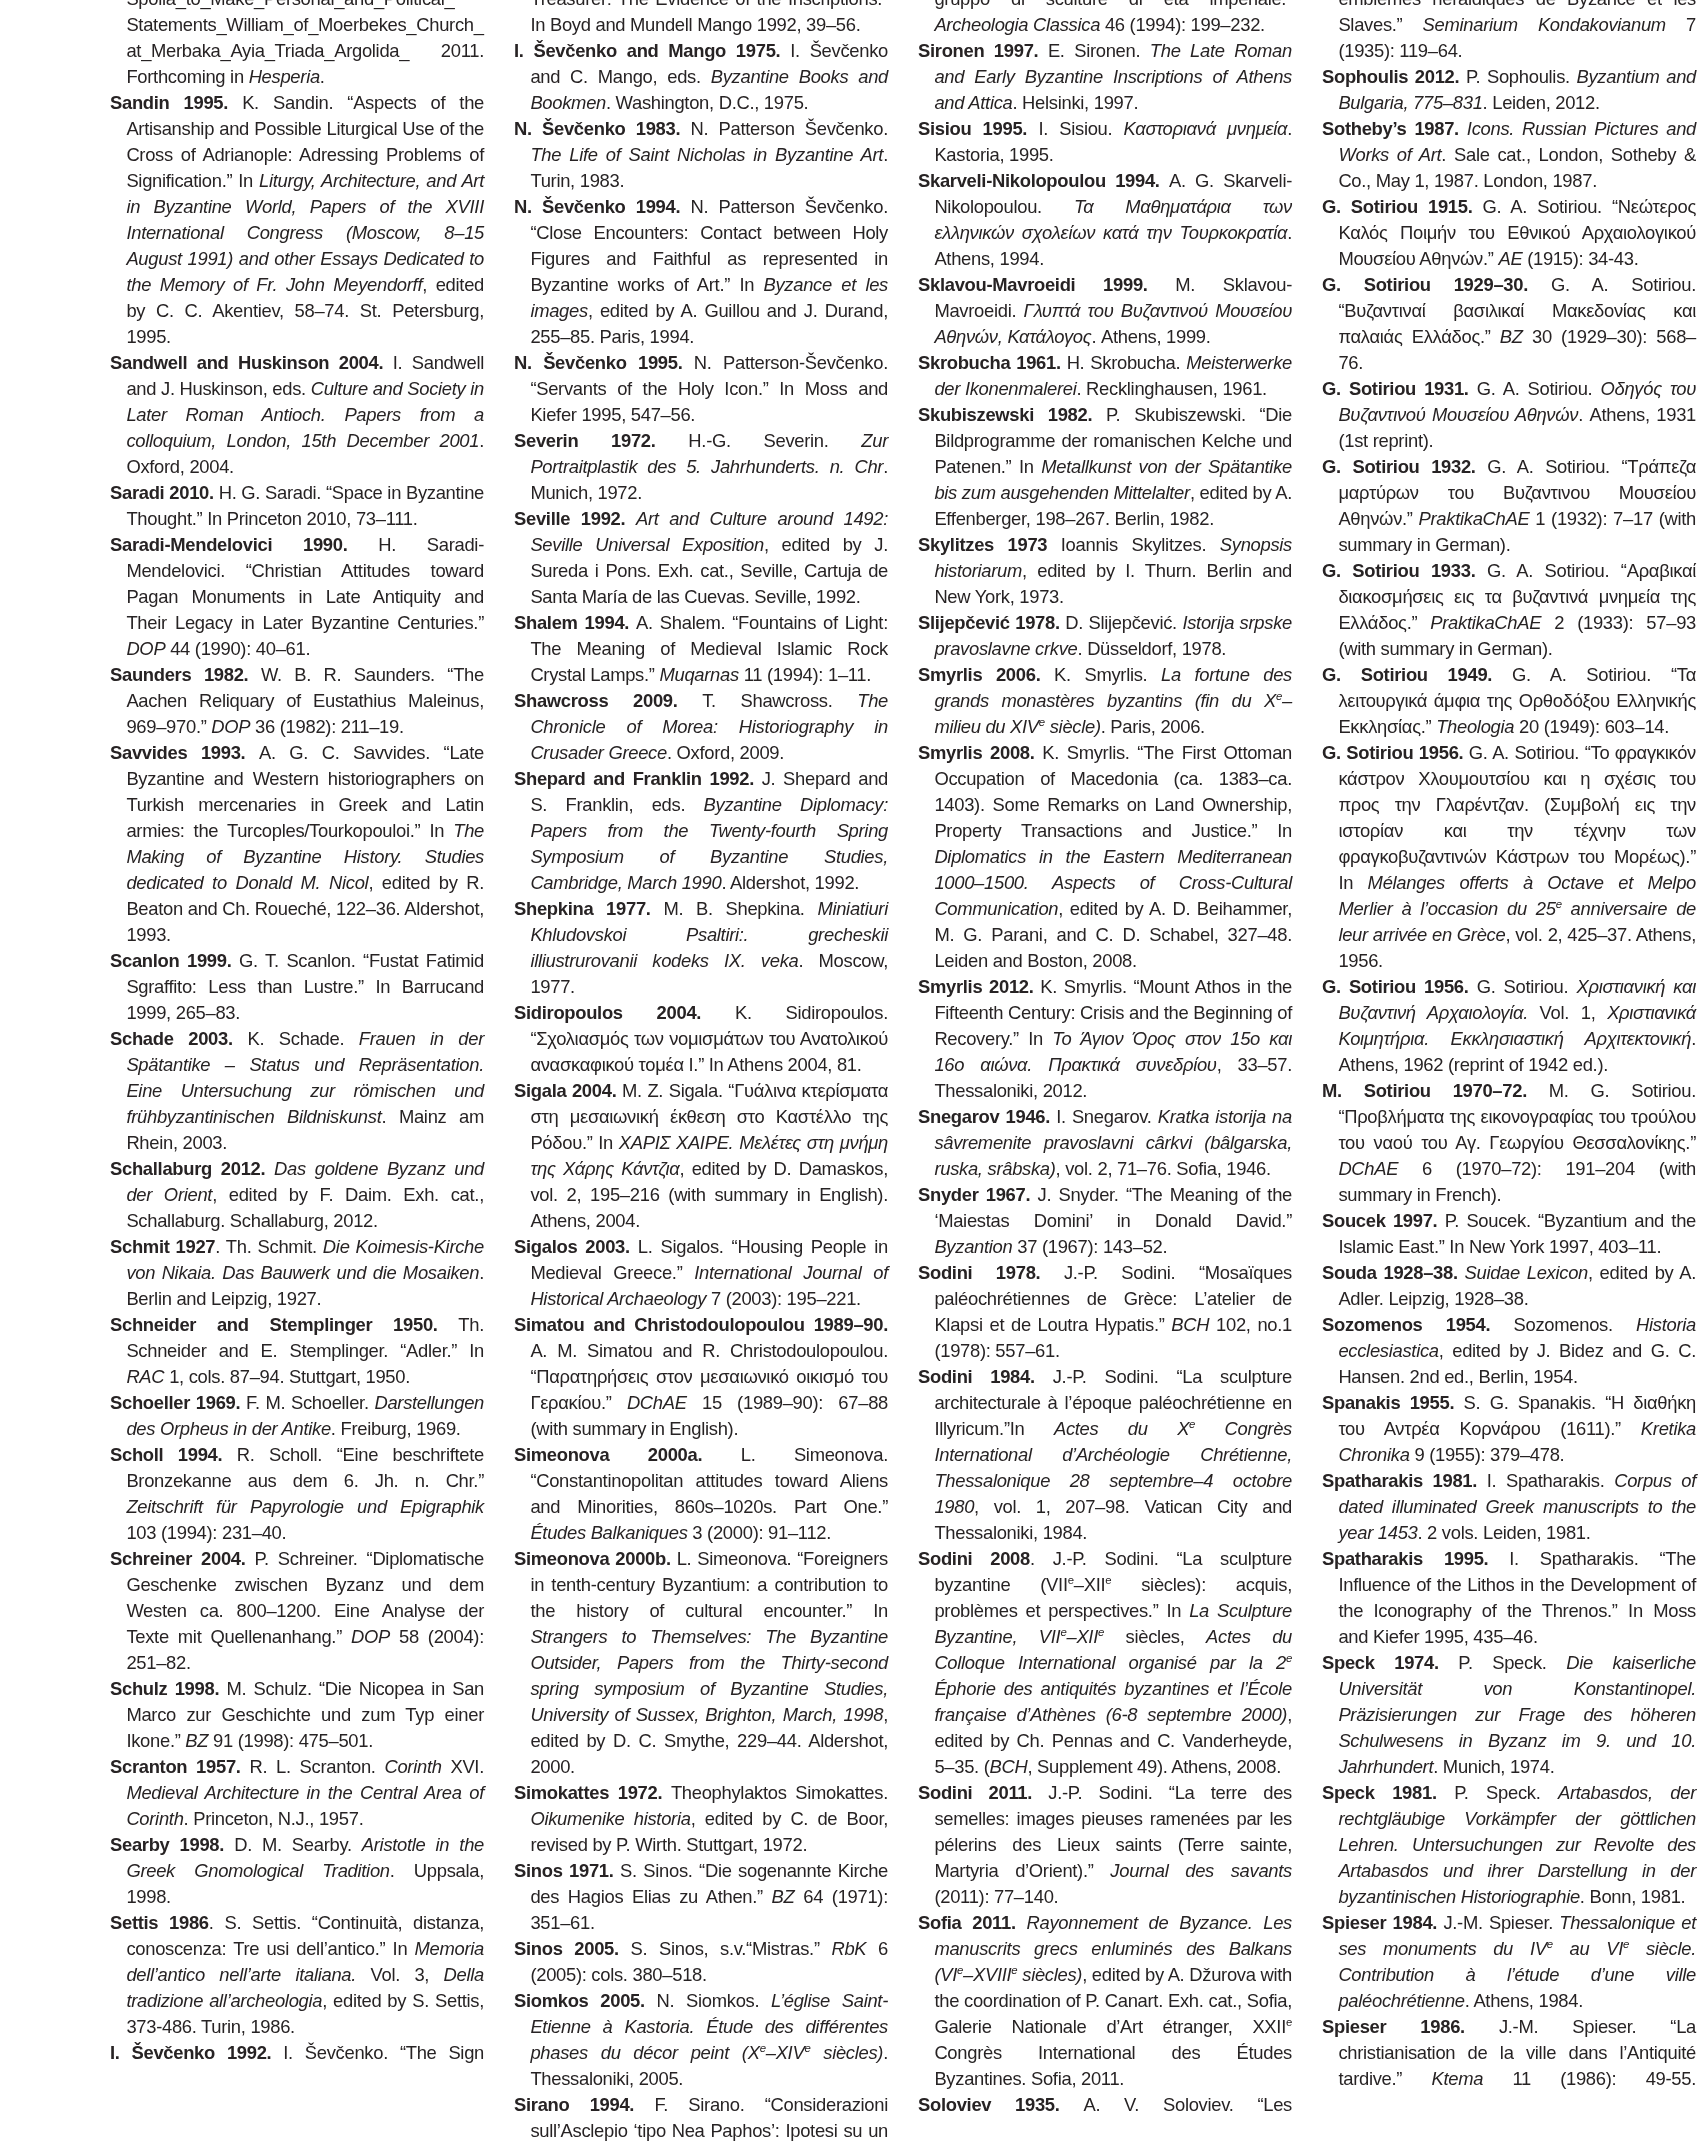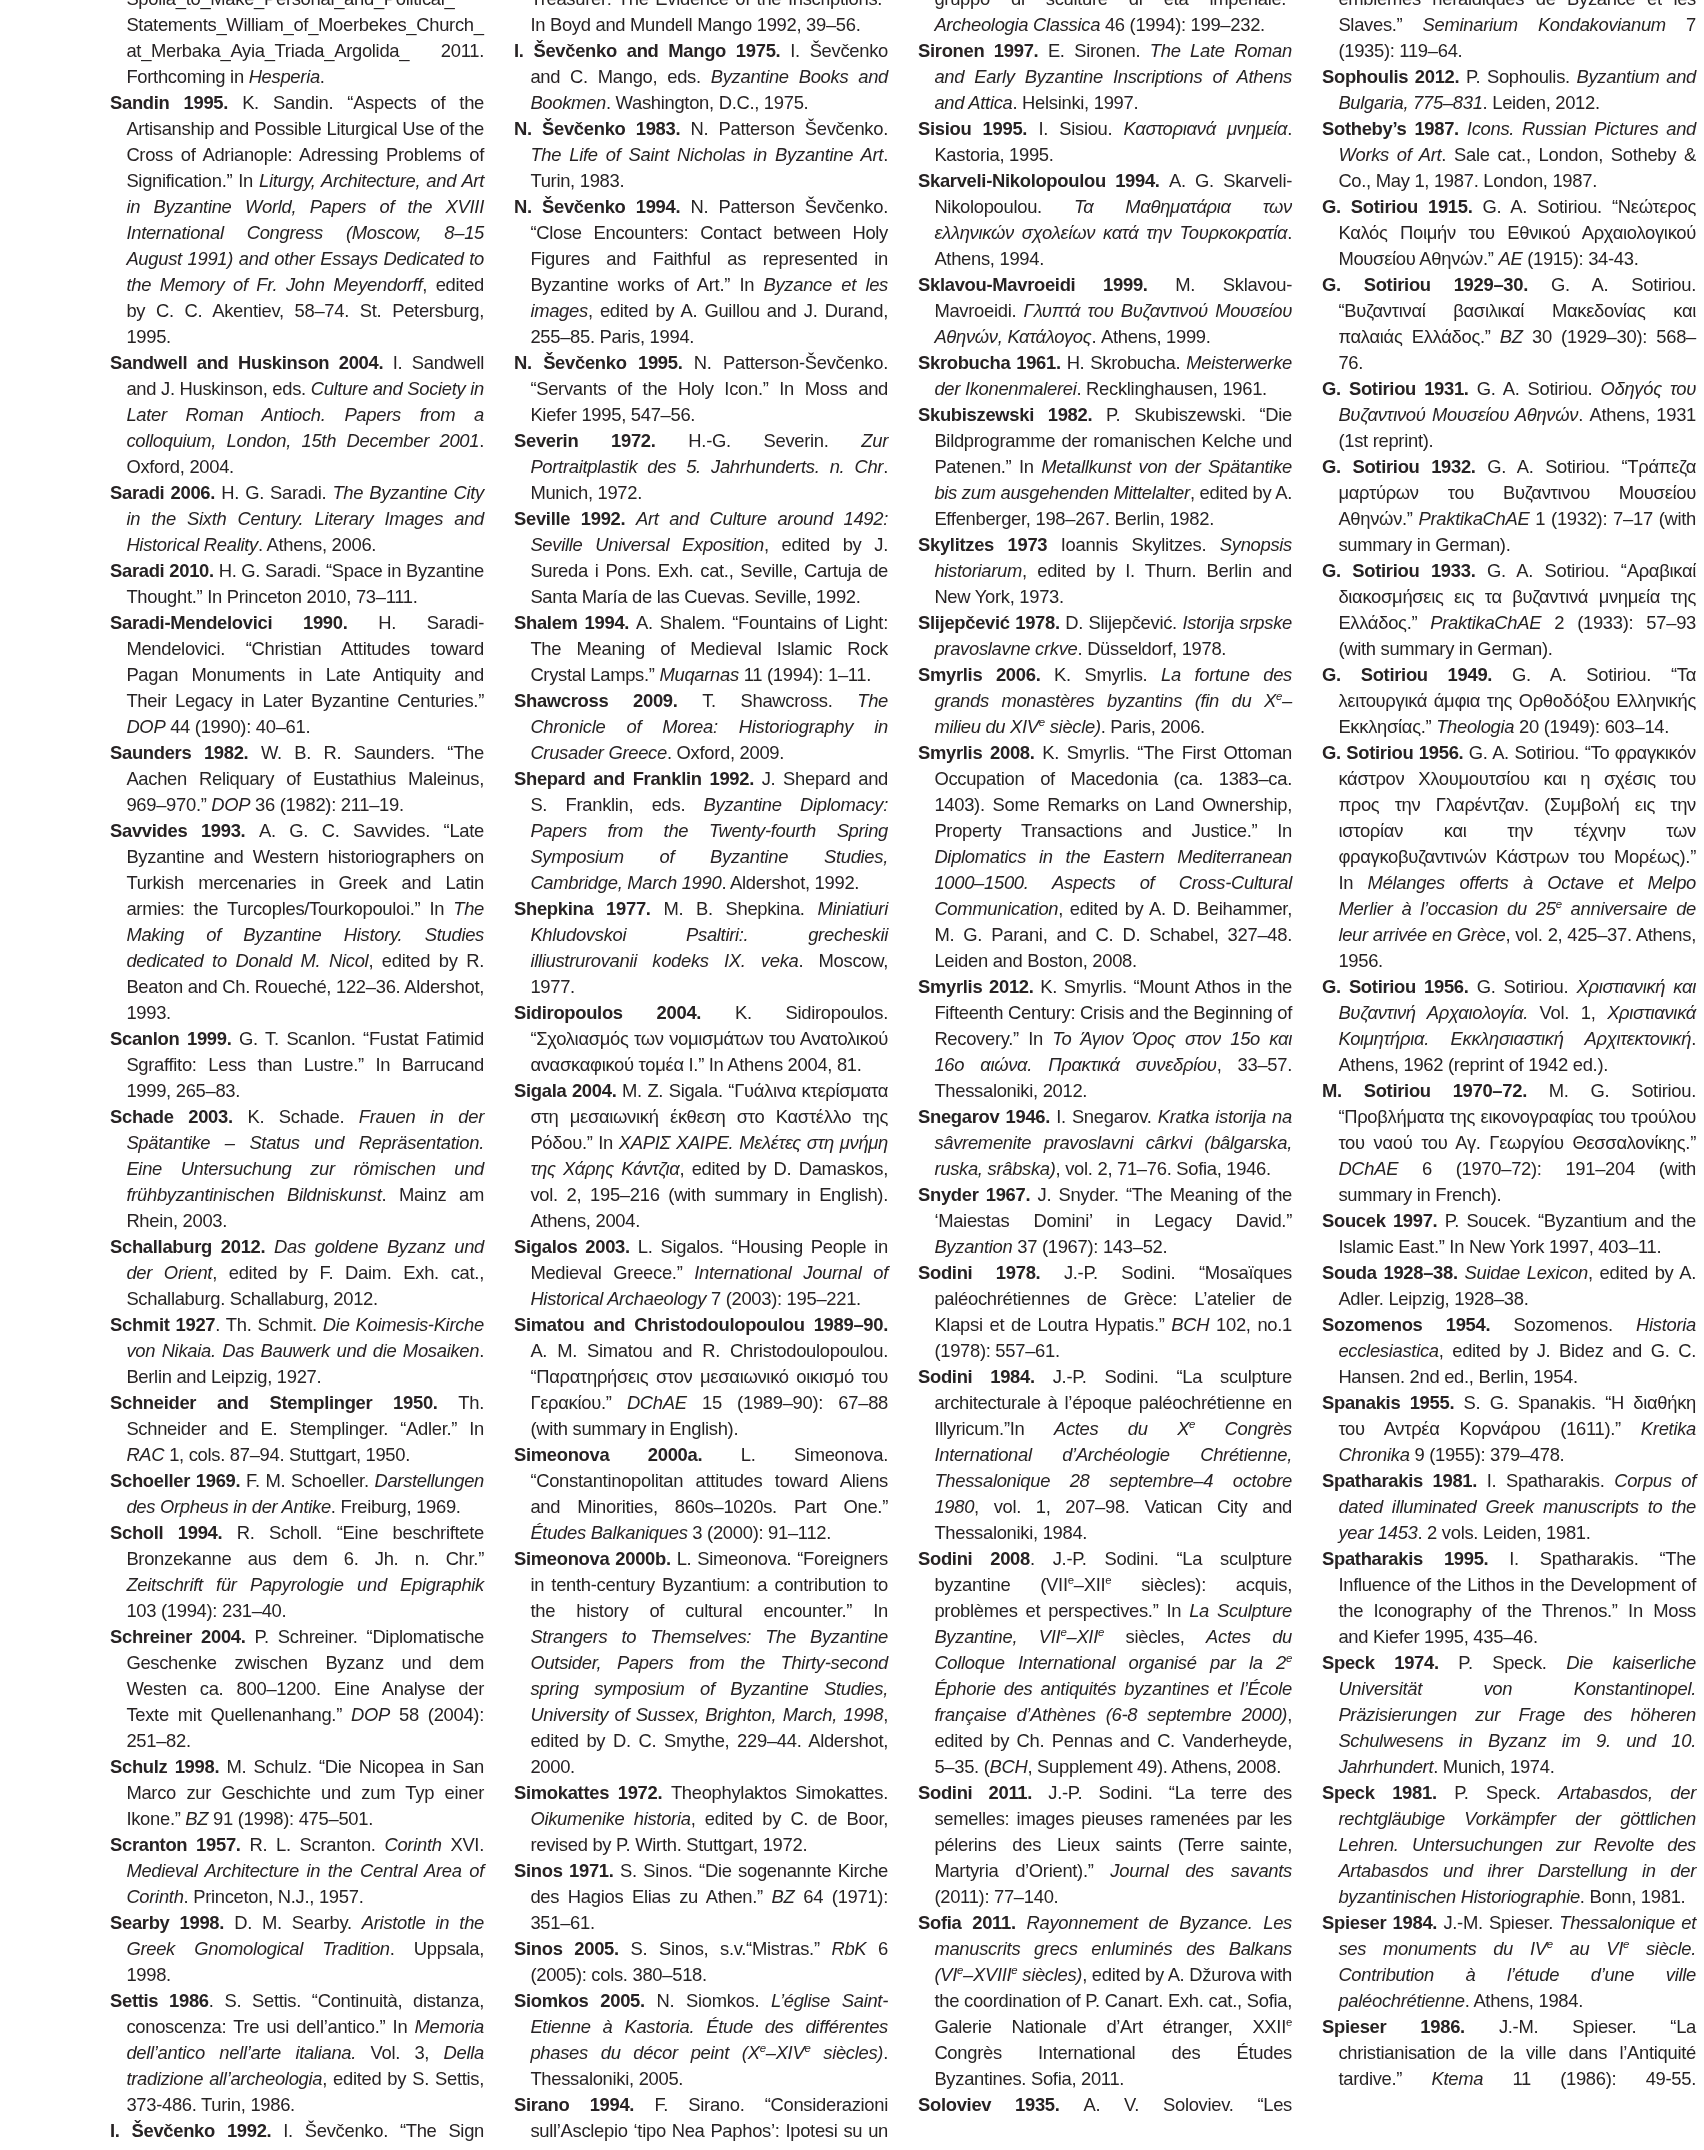--- a/index.html
+++ b/index.html
@@ -39,21 +39,20 @@
   .s-isup { vertical-align: super; font-size: 0.62em; line-height: 0; font-style: italic; }
 </style>
 </head>
 <body style="background: rgb(255, 255, 255); color: rgb(39, 35, 36);">
 
 <main id="columns">
     <div class="col">
       <p class="entry cont"><span class="s-r">Spolia_to_Make_Personal_and_Political_​Statements_William_of_Moerbekes_Church_​at_Merbaka_Ayia_Triada_Argolida_ 2011. Forthcoming in </span><span class="s-i">Hesperia</span><span class="s-r">.</span></p>
       <p class="entry"><span class="s-b">Sandin 1995. </span><span class="s-r">K. Sandin. “Aspects of the Artisanship and Possible Liturgical Use of the Cross of Adrianople: Adressing Problems of Signification.” In </span><span class="s-i">Liturgy, Architecture, and Art in Byzantine World, Papers of the XVIII International Congress (Moscow, 8–15 August 1991) and other Essays Dedicated to the Memory of Fr. John Meyendorff</span><span class="s-r">, edited by C. C. Akentiev, 58–74. St. Petersburg, 1995.</span></p>
       <p class="entry"><span class="s-b">Sandwell and Huskinson 2004. </span><span class="s-r">I. Sandwell and J. Huskinson, eds. </span><span class="s-i">Culture and Society in Later Roman Antioch. Papers from a colloquium, London, 15th December 2001</span><span class="s-r">. Oxford, 2004.</span></p>
-      <p class="entry"><span class="s-b">Saradi 2006. </span><span class="s-r">H. G. Saradi. </span><span class="s-i">The Byzantine City in the Sixth Century. Literary Images and Historical Reality</span><span class="s-r">. Athens, 2006.</span></p>
       <p class="entry"><span class="s-b">Saradi 2010. </span><span class="s-r">H. G. Saradi. “Space in Byzantine Thought.” In Princeton 2010, 73–111.</span></p>
       <p class="entry"><span class="s-b">Saradi-Mendelovici 1990. </span><span class="s-r">H. Saradi-Mendelovici. “Christian Attitudes toward Pagan Monuments in Late Antiquity and Their Legacy in Later Byzantine Centuries.” </span><span class="s-i">DOP</span><span class="s-r"> 44 (1990): 40–61.</span></p>
       <p class="entry"><span class="s-b">Saunders 1982. </span><span class="s-r">W. B. R. Saunders. “The Aachen Reliquary of Eustathius Maleinus, 969–970.” </span><span class="s-i">DOP</span><span class="s-r"> 36 (1982): 211–19.</span></p>
       <p class="entry"><span class="s-b">Savvides 1993. </span><span class="s-r">A. G. C. Savvides. “Late Byzantine and Western historiographers on Turkish mercenaries in Greek and Latin armies: the Turcoples/Tourkopouloi.” In </span><span class="s-i">The Making of Byzantine History. Studies dedicated to Donald M. Nicol</span><span class="s-r">, edited by R. Beaton and Ch. Roueché, 122–36. Aldershot, 1993.</span></p>
       <p class="entry"><span class="s-b">Scanlon 1999. </span><span class="s-r">G. T. Scanlon. “Fustat Fatimid Sgraffito: Less than Lustre.” In Barrucand 1999, 265–83.</span></p>
       <p class="entry"><span class="s-b">Schade 2003. </span><span class="s-r">K. Schade. </span><span class="s-i">Frauen in der Spätantike – Status und Repräsentation. Eine Untersuchung zur römischen und frühbyzantinischen Bildniskunst</span><span class="s-r">. Mainz am Rhein, 2003.</span></p>
       <p class="entry"><span class="s-b">Schallaburg 2012. </span><span class="s-i">Das goldene Byzanz und der Orient</span><span class="s-r">, edited by F. Daim. Exh. cat., Schallaburg. Schallaburg, 2012.</span></p>
       <p class="entry"><span class="s-b">Schmit 1927</span><span class="s-r">. Th. Schmit. </span><span class="s-i">Die Koimesis-Kirche von Nikaia. Das Bauwerk und die Mosaiken</span><span class="s-r">. Berlin and Leipzig, 1927.</span></p>
       <p class="entry"><span class="s-b">Schneider and Stemplinger 1950. </span><span class="s-r">Th. Schneider and E. Stemplinger. “Adler.” In </span><span class="s-i">RAC</span><span class="s-r"> 1, cols. 87–94. Stuttgart, 1950.</span></p>
       <p class="entry"><span class="s-b">Schoeller 1969. </span><span class="s-r">F. M. Schoeller. </span><span class="s-i">Darstellungen des Orpheus in der Antike</span><span class="s-r">. Freiburg, 1969.</span></p>
@@ -96,21 +95,21 @@
       <p class="entry"><span class="s-b">Skarveli-Nikolopoulou 1994. </span><span class="s-r">A. G. Skarveli-Nikolopoulou. </span><span class="s-i">Τα Μαθηματάρια των ελληνικών σχολείων κατά την Τουρκοκρατία</span><span class="s-r">. Athens, 1994.</span></p>
       <p class="entry"><span class="s-b">Sklavou-Mavroeidi 1999. </span><span class="s-r">M. Sklavou-Mavroeidi. </span><span class="s-i">Γλυπτά του Βυζαντινού Μουσείου Αθηνών, Κατάλογος</span><span class="s-r">. Athens, 1999.</span></p>
       <p class="entry"><span class="s-b">Skrobucha 1961. </span><span class="s-r">H. Skrobucha. </span><span class="s-i">Meisterwerke der Ikonenmalerei</span><span class="s-r">. Recklinghausen, 1961.</span></p>
       <p class="entry"><span class="s-b">Skubiszewski 1982. </span><span class="s-r">P. Skubiszewski. “Die Bildprogramme der romanischen Kelche und Patenen.” In </span><span class="s-i">Metallkunst von der Spätantike bis zum ausgehenden Mittelalter</span><span class="s-r">, edited by A. Effenberger, 198–267. Berlin, 1982.</span></p>
       <p class="entry"><span class="s-b">Skylitzes 1973 </span><span class="s-r">Ioannis Skylitzes. </span><span class="s-i">Synopsis historiarum</span><span class="s-r">, edited by I. Thurn. Berlin and New York, 1973.</span></p>
       <p class="entry"><span class="s-b">Slijepčević 1978. </span><span class="s-r">D. Slijepčević. </span><span class="s-i">Istorija srpske pravoslavne crkve</span><span class="s-r">. Düsseldorf, 1978.</span></p>
       <p class="entry"><span class="s-b">Smyrlis 2006. </span><span class="s-r">K. Smyrlis. </span><span class="s-i">La fortune des grands monastères byzantins (fin du X</span><span class="s-isup">e</span><span class="s-i">–milieu du XIV</span><span class="s-isup">e</span><span class="s-i"> siècle)</span><span class="s-r">. Paris, 2006.</span></p>
       <p class="entry"><span class="s-b">Smyrlis 2008. </span><span class="s-r">K. Smyrlis. “The First Ottoman Occupation of Macedonia (ca. 1383–ca. 1403). Some Remarks on Land Ownership, Property Transactions and Justice.” In </span><span class="s-i">Diplomatics in the Eastern Mediterranean 1000–1500. Aspects of Cross-Cultural Communication</span><span class="s-r">, edited by A. D. Beihammer, M. G. Parani, and C. D. Schabel, 327–48. Leiden and Boston, 2008.</span></p>
       <p class="entry"><span class="s-b">Smyrlis 2012. </span><span class="s-r">K. Smyrlis. “Mount Athos in the Fifteenth Century: Crisis and the Beginning of Recovery.” In </span><span class="s-i">Το Άγιον Όρος στον 15ο και 16ο αιώνα. Πρακτικά συνεδρίου</span><span class="s-r">, 33–57. Thessaloniki, 2012.</span></p>
       <p class="entry"><span class="s-b">Snegarov 1946. </span><span class="s-r">I. Snegarov. </span><span class="s-i">Kratka istorija na sâvremenite pravoslavni cârkvi (bâlgarska, ruska, srâbska)</span><span class="s-r">, vol. 2, 71–76. Sofia, 1946.</span></p>
-      <p class="entry"><span class="s-b">Snyder 1967. </span><span class="s-r">J. Snyder. “The Meaning of the ‘Maiestas Domini’ in Legacy David.” </span><span class="s-i">Byzantion</span><span class="s-r"> 37 (1967): 143–52.</span></p>
+      <p class="entry"><span class="s-b">Snyder 1967. </span><span class="s-r">J. Snyder. “The Meaning of the ‘Maiestas Domini’ in Donald David.” </span><span class="s-i">Byzantion</span><span class="s-r"> 37 (1967): 143–52.</span></p>
       <p class="entry"><span class="s-b">Sodini 1978. </span><span class="s-r">J.-P. Sodini. “Mosaïques paléochrétiennes de Grèce: L’atelier de Klapsi et de Loutra Hypatis.” </span><span class="s-i">BCH</span><span class="s-r"> 102, no.1 (1978): 557–61.</span></p>
       <p class="entry"><span class="s-b">Sodini 1984. </span><span class="s-r">J.-P. Sodini. “La sculpture architecturale à l’époque paléochrétienne en Illyricum.”In </span><span class="s-i">Actes du X</span><span class="s-isup">e</span><span class="s-i"> Congrès International d’Archéologie Chrétienne, Thessalonique 28 septembre–4 octobre 1980</span><span class="s-r">, vol. 1, 207–98. Vatican City and Thessaloniki, 1984.</span></p>
       <p class="entry"><span class="s-b">Sodini 2008</span><span class="s-r">. J.-P. Sodini. “La sculpture byzantine (VII</span><span class="s-sup">e</span><span class="s-r">–XII</span><span class="s-sup">e</span><span class="s-r"> siècles): acquis, problèmes et perspectives.” In </span><span class="s-i">La Sculpture Byzantine, VII</span><span class="s-isup">e</span><span class="s-i">–XII</span><span class="s-isup">e</span><span class="s-r"> siècles, </span><span class="s-i">Actes du Colloque International organisé par la 2</span><span class="s-isup">e</span><span class="s-i"> Éphorie des antiquités byzantines et l’École française d’Athènes (6-8 septembre 2000)</span><span class="s-r">, edited by Ch. Pennas and C. Vanderheyde, 5–35. (</span><span class="s-i">BCH</span><span class="s-r">, Supplement 49). Athens, 2008.</span></p>
       <p class="entry"><span class="s-b">Sodini 2011. </span><span class="s-r">J.-P. Sodini. “La terre des semelles: images pieuses ramenées par les pélerins des Lieux saints (Terre sainte, Martyria d’Orient).” </span><span class="s-i">Journal des savants</span><span class="s-r"> (2011): 77–140.</span></p>
       <p class="entry"><span class="s-b">Sofia 2011. </span><span class="s-i">Rayonnement de Byzance. Les manuscrits grecs enluminés des Balkans (VI</span><span class="s-isup">e</span><span class="s-i">–XVIII</span><span class="s-isup">e</span><span class="s-i"> siècles)</span><span class="s-r">, edited by A. Džurova with the coordination of P. Canart. Exh. cat., Sofia, Galerie Nationale d’Art étranger, XXII</span><span class="s-sup">e</span><span class="s-r"> Congrès International des Études Byzantines. Sofia, 2011.</span></p>
       <p class="entry clipb"><span class="s-b">Soloviev 1935. </span><span class="s-r">A. V. Soloviev. “Les</span></p>
     </div>
     <div class="col">
       <p class="entry cont"><span class="s-r">emblèmes héraldiques de Byzance et les Slaves.” </span><span class="s-i">Seminarium Kondakovianum</span><span class="s-r"> 7 (1935): 119–64.</span></p>
       <p class="entry"><span class="s-b">Sophoulis 2012. </span><span class="s-r">P. Sophoulis. </span><span class="s-i">Byzantium and Bulgaria, 775–831</span><span class="s-r">. Leiden, 2012.</span></p>

